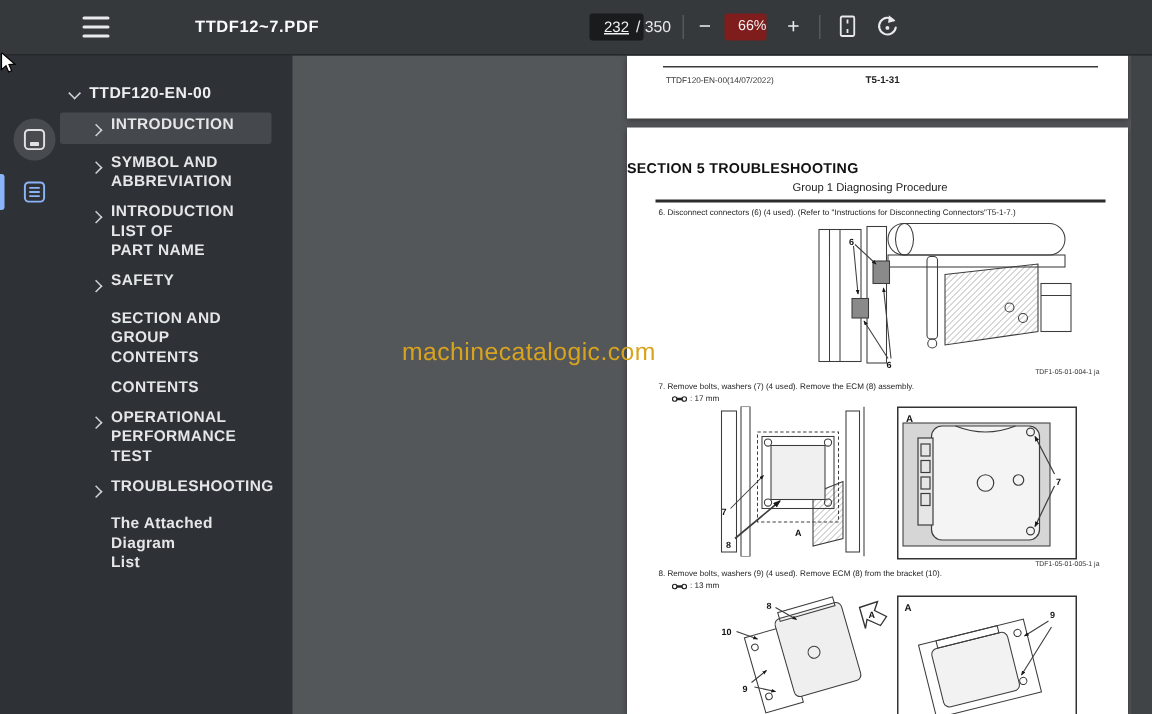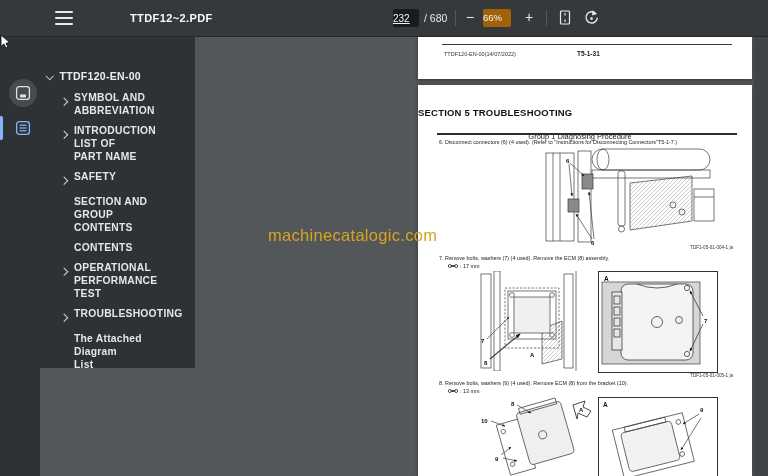--- a/index.html
+++ b/index.html
@@ -3,35 +3,35 @@
 <meta charset="utf-8">
 <style>
   html,body{margin:0;padding:0;background:#202124;font-family:"Liberation Sans",sans-serif;}
   .screen{position:relative;width:768px;height:476px;overflow:hidden;background:#54575a;}
 
   
   .toolbar{position:absolute;left:0;top:0;width:768px;height:36px;background:#35393c;border-bottom:1px solid #26292b;z-index:30;}
   .hamburger{position:absolute;left:55px;top:11px;width:18px;height:14px;display:flex;flex-direction:column;justify-content:space-between;cursor:pointer;}
   .hamburger span{display:block;height:2px;background:#e8eaed;border-radius:1px;}
   .tb-title{position:absolute;left:130px;top:0;height:36px;line-height:36px;color:#fafbfc;font-size:11px;font-weight:700;letter-spacing:.4px;}
-  .page-input{position:absolute;left:393px;top:9px;width:26px;height:18px;background:#191b1c;border:none;border-radius:2px;color:#f1f3f4;font-size:10px;text-align:left;font-family:"Liberation Sans",sans-serif;padding:0;text-decoration:underline;}
+  .page-input{position:absolute;left:393px;top:9px;width:36px;height:18px;background:#191b1c;border:none;border-radius:2px;color:#f1f3f4;font-size:10px;text-align:center;font-family:"Liberation Sans",sans-serif;padding:0;text-decoration:underline;}
   .page-total{position:absolute;left:424px;top:0;height:36px;line-height:36px;color:#e8eaed;font-size:10.5px;}
   .tb-sep{position:absolute;top:10px;width:1px;height:16px;background:#55595c;}
   .tb-btn{position:absolute;top:0;height:36px;line-height:35px;color:#e8eaed;font-size:14px;width:16px;text-align:center;cursor:pointer;user-select:none;}
-  .zoom-box{position:absolute;left:483px;top:9px;width:28px;height:18px;background:#a16207;border-radius:2px;color:#f1f3f4;font-size:9.5px;line-height:18px;text-align:left;}
+  .zoom-box{position:absolute;left:483px;top:9px;width:28px;height:18px;background:#7f1d1d;border-radius:2px;color:#f1f3f4;font-size:9.5px;line-height:18px;text-align:right;}
   .tb-icon{position:absolute;top:9px;cursor:pointer;}
 
   
   .rail{position:absolute;left:0;top:36px;width:40px;height:440px;background:#2e3236;z-index:20;}
   .rail-circle{position:absolute;left:9px;top:43px;width:28px;height:28px;border-radius:50%;background:#474b4f;display:flex;align-items:center;justify-content:center;cursor:pointer;}
   .rail-outline{position:absolute;left:15px;top:84px;cursor:pointer;}
   .rail-activebar{position:absolute;left:0;top:80px;width:3px;height:24px;background:#8ab4f8;border-radius:0 2px 2px 0;}
 
   
-  .sidebar{position:absolute;left:40px;top:36px;width:155px;height:332px;background:#2e3236;box-sizing:border-box;padding-top:32px;z-index:20;}
+  .sidebar{position:absolute;left:40px;top:36px;width:155px;height:440px;background:#2e3236;box-sizing:border-box;padding-top:18px;z-index:20;}
   .toc-root{display:flex;align-items:center;height:16px;margin:0 0 5px 0;padding-left:7px;gap:7px;cursor:pointer;}
   .toc-root .lbl{color:#eceef0;font-size:10.5px;font-weight:700;letter-spacing:.3px;}
   .toc-item{display:flex;align-items:flex-start;padding:1.5px 0;margin:0 14px 4px 0;cursor:pointer;border-radius:2px;}
   .toc-item .chev-slot{width:7px;margin-left:21px;flex:none;}
   .toc-item .lbl{color:#e4e6e8;font-size:10.3px;font-weight:600;line-height:13px;letter-spacing:.25px;white-space:pre-line;margin-left:6px;}
   .toc-item.selected{background:#45494d;}
   .chev{display:inline-block;width:4.5px;height:4.5px;border-right:1.4px solid #cfd2d5;border-bottom:1.4px solid #cfd2d5;}
   .chev.right{transform:rotate(-45deg);margin-top:4px;}
   .chev.down{transform:rotate(45deg);}
 
@@ -40,21 +40,21 @@
   .vscroll{position:absolute;right:0;top:0;width:14px;height:440px;background:#404447;cursor:pointer;}
   .pdfpage{position:absolute;left:223px;width:334px;background:#ffffff;box-shadow:0 1px 4px rgba(0,0,0,.4);overflow:hidden;}
   .page-prev{top:1px;height:42px;}
   .page-cur{top:49px;height:391px;}
 
   .p1-rule{position:absolute;left:24px;top:7px;width:290px;height:1px;background:#3a3a3a;}
   .p1-left{position:absolute;left:26px;top:14px;font-size:5.5px;color:#333;}
   .p1-right{position:absolute;left:159px;top:13px;font-size:6.5px;font-weight:700;color:#222;}
 
   .sec-title{position:absolute;left:0;top:22px;width:360px;text-align:left;font-size:9.5px;font-weight:700;color:#111;letter-spacing:.2px;}
-  .grp-title{position:absolute;left:0;top:35px;width:324px;text-align:center;font-size:7.5px;color:#222;margin-top:12px;}
+  .grp-title{position:absolute;left:0;top:35px;width:324px;text-align:center;font-size:7.5px;color:#222;}
   .sec-rule{position:absolute;left:19px;top:48px;width:300px;height:2.4px;background:#2c2c2c;}
   .step{position:absolute;left:21px;font-size:5.4px;color:#1c1c1c;white-space:nowrap;}
   .tooline{position:absolute;left:30px;font-size:5.4px;color:#1c1c1c;display:flex;align-items:center;gap:2px;}
   .figcap{position:absolute;right:19px;font-size:4.6px;color:#333;}
   .figbox{position:absolute;border:0.8px solid #333;background:#fff;}
 
   
   .watermark{position:absolute;left:268px;top:226px;font-size:16.5px;font-weight:400;letter-spacing:.3px;z-index:40;pointer-events:none;}
 
   .cursor{position:absolute;left:0;top:35px;z-index:60;}
@@ -63,23 +63,23 @@
 <body>
 
 <div class="screen">
 
   <div class="toolbar">
     <div class="hamburger">
         <span></span>
         <span></span>
         <span></span>
       </div>
-    <div class="tb-title">TTDF12~2.PDF</div>
+    <div class="tb-title">TTDF12~7.PDF</div>
     <input class="page-input" readonly="" value="232" style="">
-    <div class="page-total">/ 680</div>
+    <div class="page-total">/ 350</div>
     <div class="tb-sep" style="left:455px"></div>
     <div class="tb-btn" style="left:462px">−</div>
     <div class="zoom-box">66%</div>
     <div class="tb-btn" style="left:521px">+</div>
     <div class="tb-sep" style="left:546px"></div>
     <div class="tb-icon" style="left:558px">
       <svg width="14" height="18" viewBox="0 0 14 18">
         <rect x="2.5" y="2" width="9" height="13" rx="1" fill="none" stroke="#e8eaed" stroke-width="1.2"></rect>
         <line x1="7" y1="4" x2="7" y2="6.6" stroke="#e8eaed" stroke-width="1.2"></line>
         <line x1="7" y1="10.4" x2="7" y2="13" stroke="#e8eaed" stroke-width="1.2"></line>
@@ -109,20 +109,24 @@
         <line x1="4.5" y1="8" x2="11.5" y2="8" stroke="#8ab4f8" stroke-width="1.2"></line>
         <line x1="4.5" y1="10.8" x2="11.5" y2="10.8" stroke="#8ab4f8" stroke-width="1.2"></line>
       </svg>
     </div>
   </div>
 
   <div class="sidebar">
     <div class="toc-root">
       <span class="chev down"></span>
       <span class="lbl">TTDF120-EN-00</span>
+    </div>
+    <div class="toc-item selected">
+      <span class="chev-slot"><span class="chev right"></span></span>
+      <span class="lbl">INTRODUCTION</span>
     </div>
     <div class="toc-item">
       <span class="chev-slot"><span class="chev right"></span></span>
       <span class="lbl">SYMBOL AND
 ABBREVIATION</span>
     </div>
     <div class="toc-item">
       <span class="chev-slot"><span class="chev right"></span></span>
       <span class="lbl">INTRODUCTION LIST OF
 PART NAME</span>

